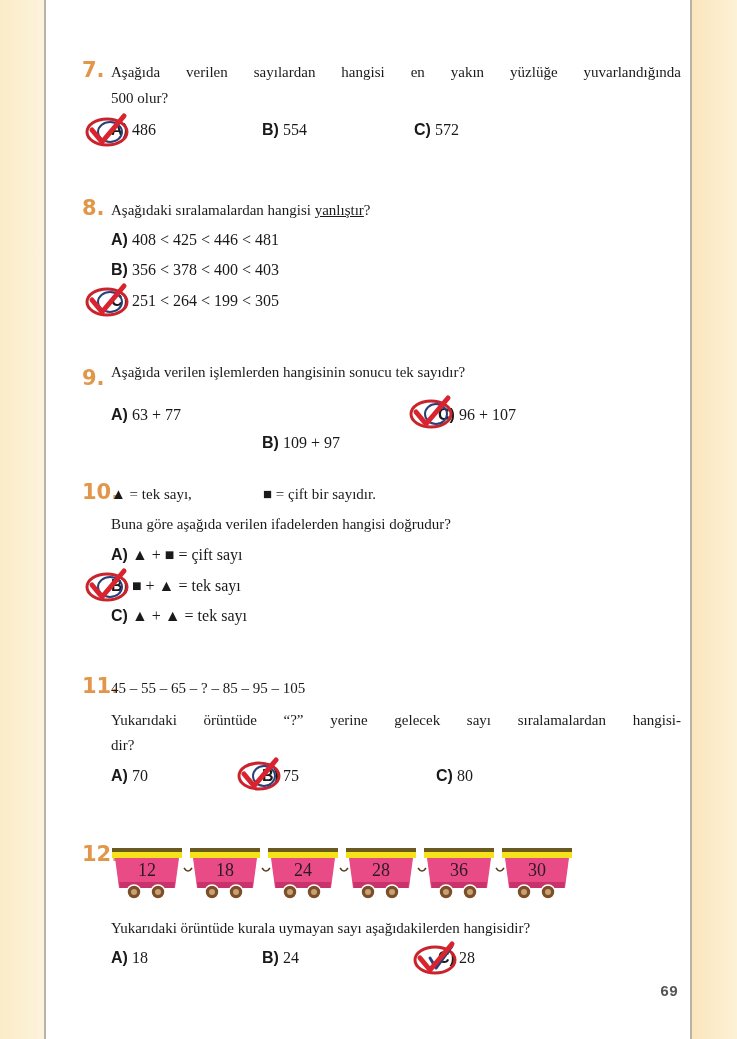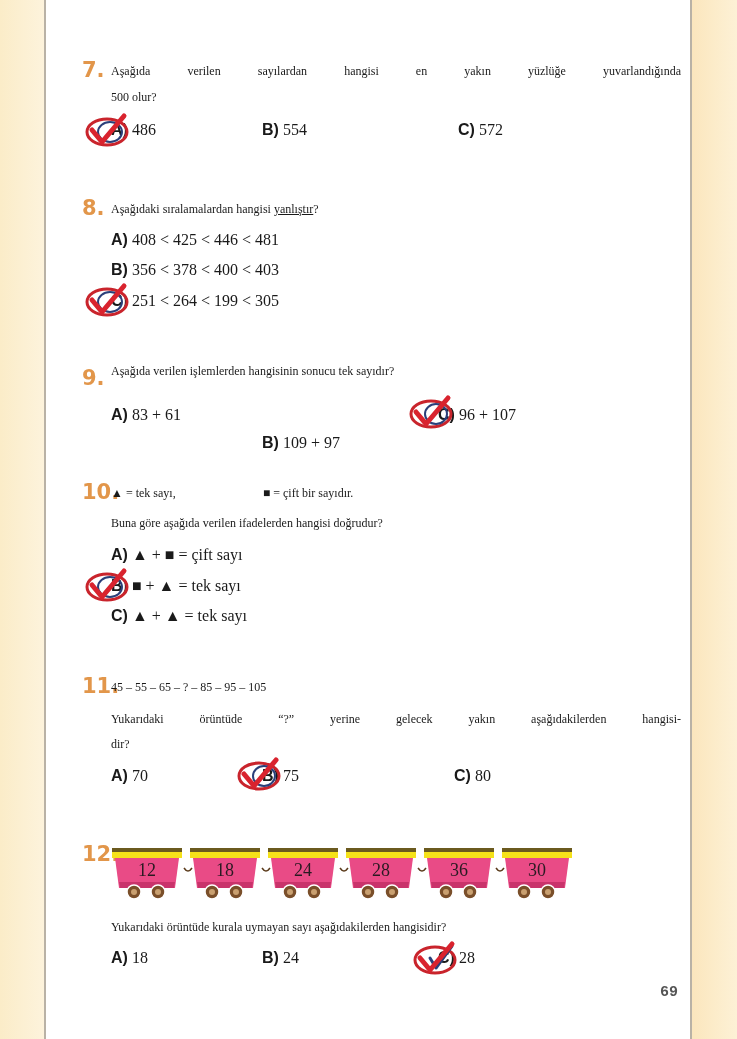--- a/index.html
+++ b/index.html
@@ -20,21 +20,21 @@
       border-right: 2px solid #b9b2a6;
       box-sizing: border-box;
     }
     .q { position: absolute; left: 0; width: 640px; }
     .qnum {
       position: absolute; left: 36px;
       font-family: "DejaVu Sans", "Liberation Sans", sans-serif;
       font-weight: bold; color: #e2964a; font-size: 21px;
     }
     .line {
-      position: absolute; left: 65px; font-size: 12px; white-space: nowrap;
+      position: absolute; left: 65px; font-size: 15px; white-space: nowrap;
       font-family: "Liberation Serif", "DejaVu Serif", serif;
     }
     .line.just { width: 570px; text-align: justify; text-align-last: justify; }
     .opt { position: absolute; font-size: 16px; white-space: nowrap;
       font-family: "Liberation Serif", "DejaVu Serif", serif; }
     .opt .lbl { font-weight: bold; font-family: "Liberation Sans", "DejaVu Sans", sans-serif; }
     .underline { text-decoration: underline; }
     .check {
       position: absolute; width: 50px; height: 36px;
     }
@@ -59,21 +59,21 @@
 <div class="right-margin"></div>
 
 <div class="page">
 
   <div class="q">
     <span class="qnum" style="top:58px;">7.</span>
     <span class="line just" style="top:64px;">Aşağıda verilen sayılardan hangisi en yakın yüzlüğe yuvarlandığında</span>
     <span class="line" style="top:90px;">500 olur?</span>
     <span class="opt" style="left:65px; top:121px;"><span class="lbl">A)</span> <span>486</span></span>
     <span class="opt" style="left:216px; top:121px;"><span class="lbl">B)</span> <span>554</span></span>
-    <span class="opt" style="left:412px; top:121px;"><span class="lbl">C)</span> <span>572</span></span>
+    <span class="opt" style="left:368px; top:121px;"><span class="lbl">C)</span> <span>572</span></span>
     <svg class="check" style="left:38px; top:112px;" viewBox="0 0 50 36">
       <ellipse cx="23" cy="20" rx="20" ry="13" fill="none" stroke="#c9242c" stroke-width="3"></ellipse>
       <ellipse cx="26" cy="20" rx="12" ry="10" fill="none" stroke="#2a3f7a" stroke-width="2"></ellipse>
       <path d="M8 18 L18 30 L40 4" fill="none" stroke="#d9232e" stroke-width="5" stroke-linecap="round" stroke-linejoin="round"></path>
     </svg>
   </div>
 
   <div class="q">
     <span class="qnum" style="top:196px;">8.</span>
     <span class="line" style="top:202px;"><span>Aşağıdaki sıralamalardan hangisi </span><span class="underline">yanlıştır</span><span>?</span></span>
@@ -83,21 +83,21 @@
     <svg class="check" style="left:38px; top:282px;" viewBox="0 0 50 36">
       <ellipse cx="23" cy="20" rx="20" ry="13" fill="none" stroke="#c9242c" stroke-width="3"></ellipse>
       <ellipse cx="26" cy="20" rx="12" ry="10" fill="none" stroke="#2a3f7a" stroke-width="2"></ellipse>
       <path d="M8 18 L18 30 L40 4" fill="none" stroke="#d9232e" stroke-width="5" stroke-linecap="round" stroke-linejoin="round"></path>
     </svg>
   </div>
 
   <div class="q">
     <span class="qnum" style="top:366px;">9.</span>
     <span class="line" style="top:364px;text-align:center;">Aşağıda verilen işlemlerden hangisinin sonucu tek sayıdır?</span>
-    <span class="opt" style="left:65px; top:406px;"><span class="lbl">A)</span> <span>83 + 61</span></span>
+    <span class="opt" style="left:65px; top:406px;"><span class="lbl">A)</span> <span>63 + 77</span></span>
     <span class="opt" style="left:216px; top:406px;margin-top:28px;"><span class="lbl">B)</span> <span>109 + 97</span></span>
     <span class="opt" style="left:392px; top:406px;"><span class="lbl">C)</span> <span>96 + 107</span></span>
     <svg class="check" style="left:362px; top:394px;" viewBox="0 0 50 36">
       <ellipse cx="23" cy="20" rx="20" ry="13" fill="none" stroke="#c9242c" stroke-width="3"></ellipse>
       <ellipse cx="28" cy="20" rx="11" ry="10" fill="none" stroke="#2a3f7a" stroke-width="2"></ellipse>
       <path d="M8 18 L18 30 L40 4" fill="none" stroke="#d9232e" stroke-width="5" stroke-linecap="round" stroke-linejoin="round"></path>
     </svg>
   </div>
 
   <div class="q">
@@ -111,25 +111,25 @@
     <svg class="check" style="left:38px; top:567px;" viewBox="0 0 50 36">
       <ellipse cx="23" cy="20" rx="20" ry="13" fill="none" stroke="#c9242c" stroke-width="3"></ellipse>
       <ellipse cx="26" cy="20" rx="12" ry="10" fill="none" stroke="#2a3f7a" stroke-width="2"></ellipse>
       <path d="M8 18 L18 30 L40 4" fill="none" stroke="#d9232e" stroke-width="5" stroke-linecap="round" stroke-linejoin="round"></path>
     </svg>
   </div>
 
   <div class="q">
     <span class="qnum" style="top:674px;">11.</span>
     <span class="line" style="top:680px;">45 – 55 – 65 – ? – 85 – 95 – 105</span>
-    <span class="line just" style="top:712px;">Yukarıdaki örüntüde “?” yerine gelecek yakın aşağıdakilerden hangisi-</span>
+    <span class="line just" style="top:712px;">Yukarıdaki örüntüde “?” yerine gelecek sayı sıralamalardan hangisi-</span>
     <span class="line" style="top:737px;">dir?</span>
     <span class="opt" style="left:65px; top:767px;"><span class="lbl">A)</span> <span>70</span></span>
     <span class="opt" style="left:216px; top:767px;"><span class="lbl">B)</span> <span>75</span></span>
-    <span class="opt" style="left:408px; top:767px;"><span class="lbl">C)</span> <span>80</span></span>
+    <span class="opt" style="left:390px; top:767px;"><span class="lbl">C)</span> <span>80</span></span>
     <svg class="check" style="left:190px; top:756px;" viewBox="0 0 50 36">
       <ellipse cx="23" cy="20" rx="20" ry="13" fill="none" stroke="#c9242c" stroke-width="3"></ellipse>
       <ellipse cx="28" cy="20" rx="11" ry="10" fill="none" stroke="#2a3f7a" stroke-width="2"></ellipse>
       <path d="M8 18 L18 30 L40 4" fill="none" stroke="#d9232e" stroke-width="5" stroke-linecap="round" stroke-linejoin="round"></path>
     </svg>
   </div>
 
   <div class="q">
     <span class="qnum" style="top:842px;">12.</span>
 

